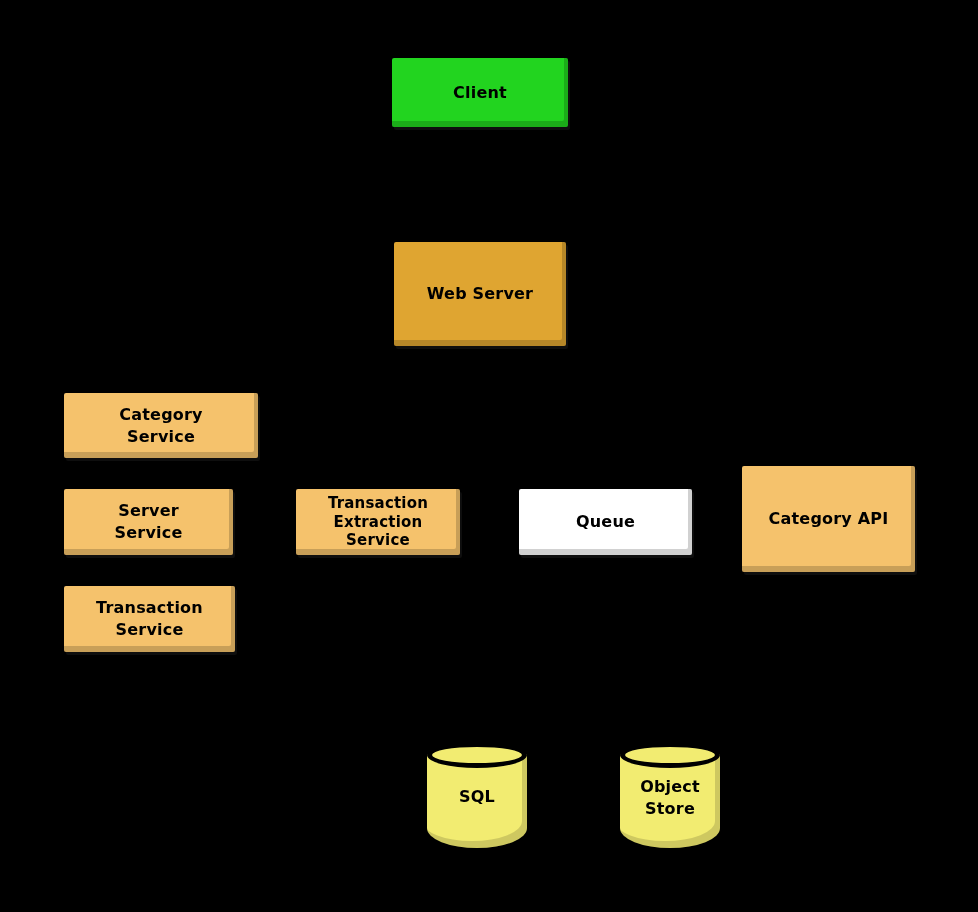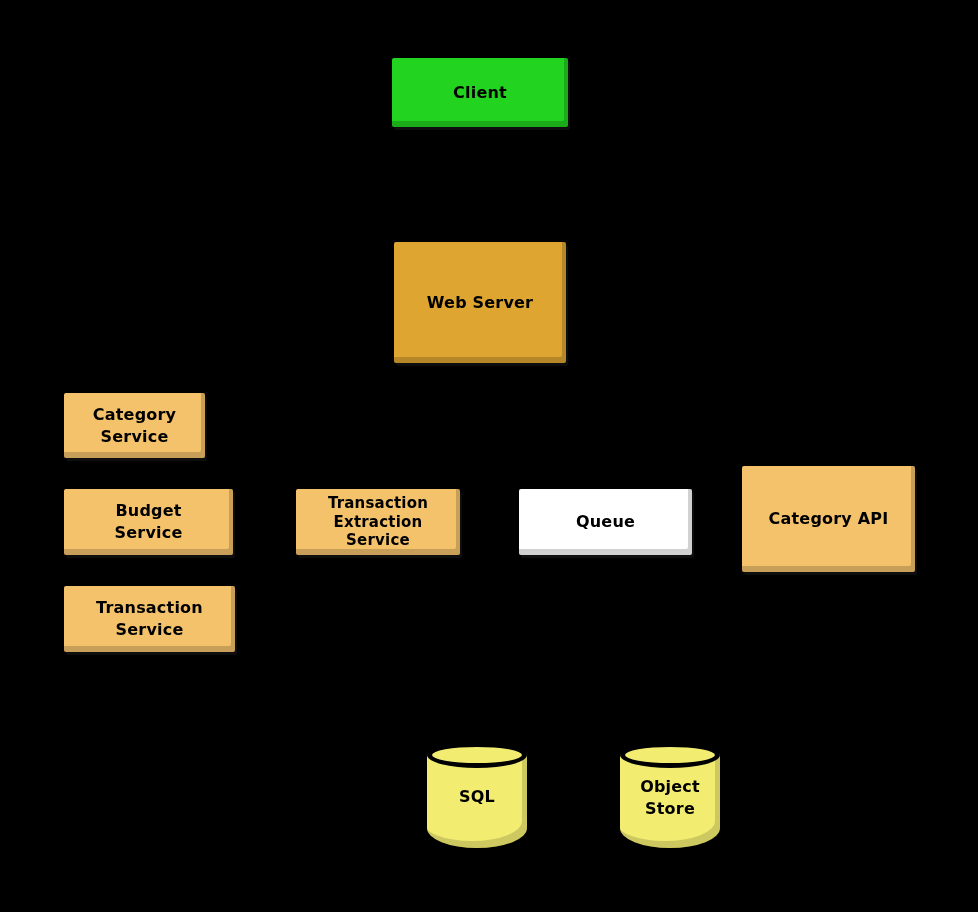--- a/index.html
+++ b/index.html
@@ -72,31 +72,31 @@
 </style>
 </head>
 <body>
 
 <div class="canvas">
 
   <div class="node" style="left: 392px; top: 58px; width: 176px; height: 69px; background-color: rgb(34, 212, 31);">
     <span class="label">Client</span>
   </div>
 
-  <div class="node" style="left: 394px; top: 242px; width: 172px; height: 121px; background-color: rgb(223, 165, 49);">
+  <div class="node" style="left: 394px; top: 242px; width: 172px; height: 104px; background-color: rgb(223, 165, 49);">
     <span class="label">Web Server</span>
   </div>
 
-  <div class="node" style="left: 64px; top: 393px; width: 141px; height: 65px; background-color: rgb(245, 194, 108);">
+  <div class="node" style="left: 64px; top: 393px; width: 194px; height: 65px; background-color: rgb(245, 194, 108);">
     <span class="label">Category
 Service</span>
   </div>
 
   <div class="node" style="left: 64px; top: 489px; width: 169px; height: 66px; background-color: rgb(245, 194, 108);">
-    <span class="label">Budget
+    <span class="label">Server
 Service</span>
   </div>
 
   <div class="node" style="left: 64px; top: 586px; width: 171px; height: 66px; background-color: rgb(245, 194, 108);">
     <span class="label">Transaction
 Service</span>
   </div>
 
   <div class="node" style="left: 296px; top: 489px; width: 164px; height: 66px; background-color: rgb(245, 194, 108);">
     <span class="label" style="font-size:15px; line-height:1.25;">Transaction

